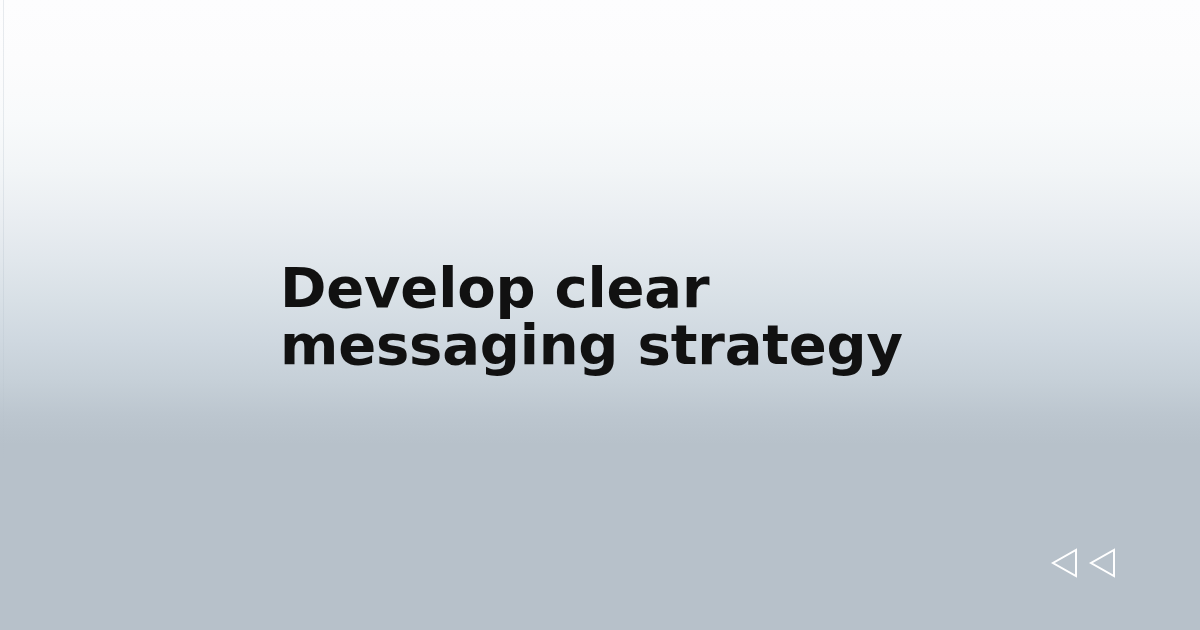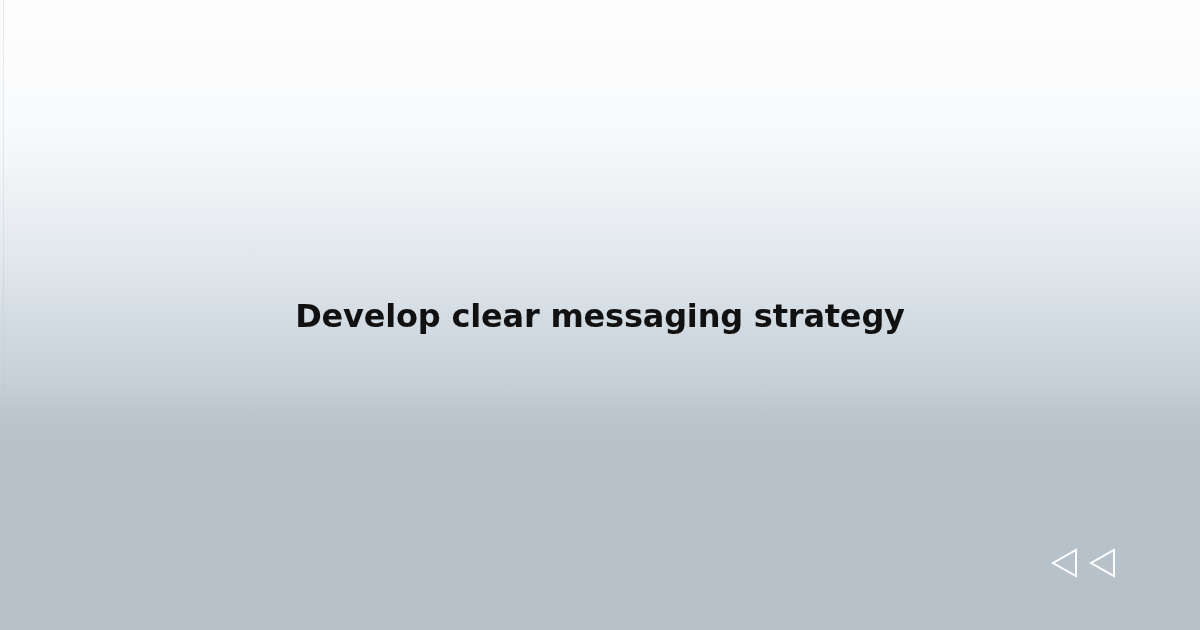--- a/index.html
+++ b/index.html
@@ -60,24 +60,23 @@
     height: 630px;
     display: flex;
     align-items: center;
     justify-content: center;
   }
 
   .heading {
     width: 640px;
     margin: 0;
     padding: 0;
-    text-align: center;
     font-family: "DejaVu Sans", "Liberation Sans", sans-serif;
     font-weight: 700;
-    font-size: 32px;
+    font-size: 56px;
     line-height: 57px;
     letter-spacing: -0.2px;
     color: #111111;
     transform: translateY(1px);
   }
 
   .nav-control {
     position: absolute;
     left: 1049px;
     top: 541px;

